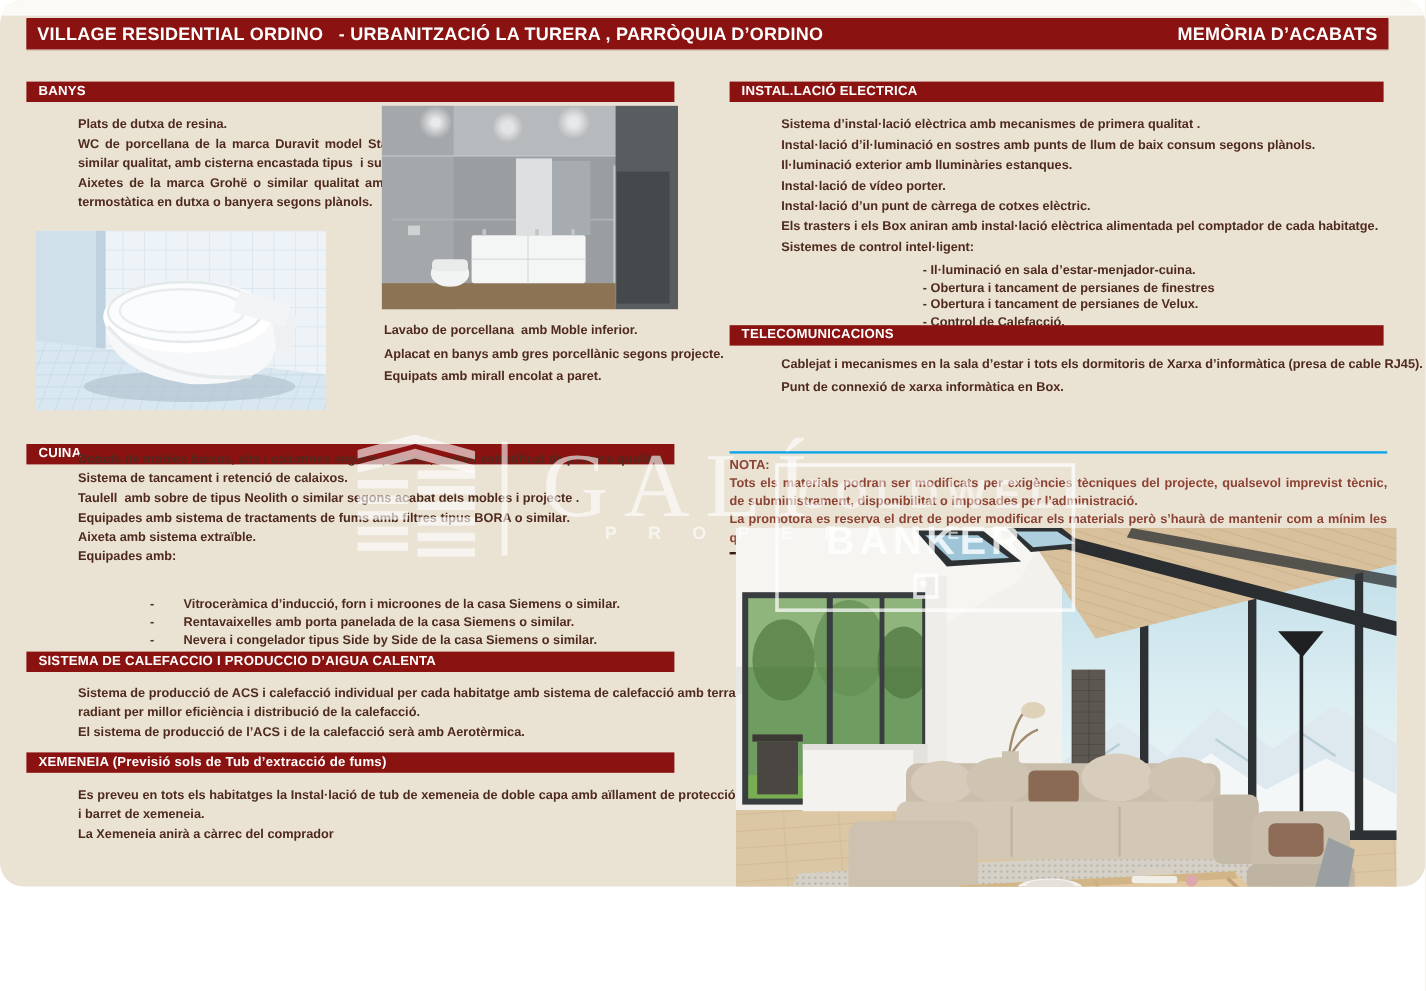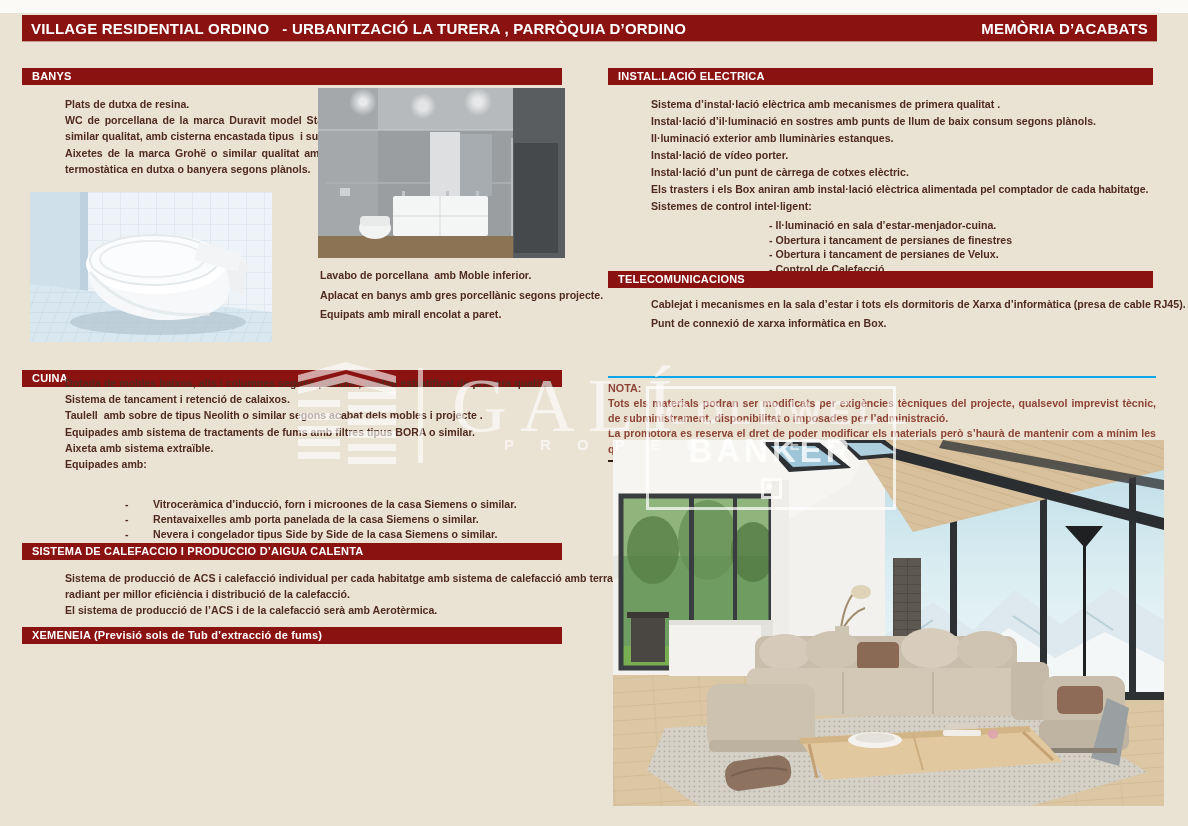--- a/index.html
+++ b/index.html
@@ -1,17 +1,17 @@
 <!DOCTYPE html>
 <html lang="ca"><head>
 <meta charset="utf-8">
 <style>
   html,body{margin:0;padding:0;}
-  .page{position:relative;width:1188px;height:826px;background:#eae3d4;
-        font-family:"Liberation Sans",sans-serif;overflow:hidden;}
+  .page{position:relative;width:1188px;height:739px;background:#eae3d4;
+        font-family:"Liberation Sans",sans-serif;overflow:hidden;border-radius:20px;}
   .top-strip{position:absolute;left:0;top:0;width:1188px;height:13px;background:#fbfaf6;}
 
   
   .titlebar{position:absolute;left:22px;top:15px;width:1135px;height:26px;background:#8a1210;
             color:#fff;font-weight:bold;font-size:15px;display:flex;align-items:center;
             justify-content:space-between;padding:0 9px;box-sizing:border-box;white-space:pre;
             letter-spacing:.2px;box-shadow:0 1px 0 rgba(120,20,16,.35);}
 
   
   .bar{position:absolute;height:17px;background:#8a1210;color:#fff;font-size:11px;font-weight:bold;
@@ -174,20 +174,22 @@
     </div>
   </div>
 
   <div class="bar bar-l" style="top:543px">SISTEMA DE CALEFACCIO I PRODUCCIO D’AIGUA CALENTA</div>
 
   <div class="txt just" style="left:25px;top:570px;width:548px">Sistema de producció de ACS i calefacció individual per cada habitatge amb sistema de calefacció amb terra radiant per millor eficiència i distribució de la calefacció.
 El sistema de producció de l’ACS i de la calefacció serà amb Aerotèrmica.</div>
 
   <div class="bar bar-l" style="top:627px">XEMENEIA (Previsió sols de Tub d’extracció de fums)</div>
 
+  <div class="txt just" style="left:25px;top:655px;width:548px">Es preveu en tots els habitatges la Instal·lació de tub de xemeneia de doble capa amb aïllament de protecció i barret de xemeneia.
+La Xemeneia anirà a càrrec del comprador</div>
 
   <div class="bar bar-r" style="top:68px">INSTAL.LACIÓ ELECTRICA</div>
 
   <div class="txt elec" style="left:611px;top:96px;width:552px">Sistema d’instal·lació elèctrica amb mecanismes de primera qualitat .
 Instal·lació d’il·luminació en sostres amb punts de llum de baix consum segons plànols.
 Il·luminació exterior amb lluminàries estanques.
 Instal·lació de vídeo porter.
 Instal·lació d’un punt de càrrega de cotxes elèctric.
 Els trasters i els Box aniran amb instal·lació elèctrica alimentada pel comptador de cada habitatge.
 Sistemes de control intel·ligent:</div>

